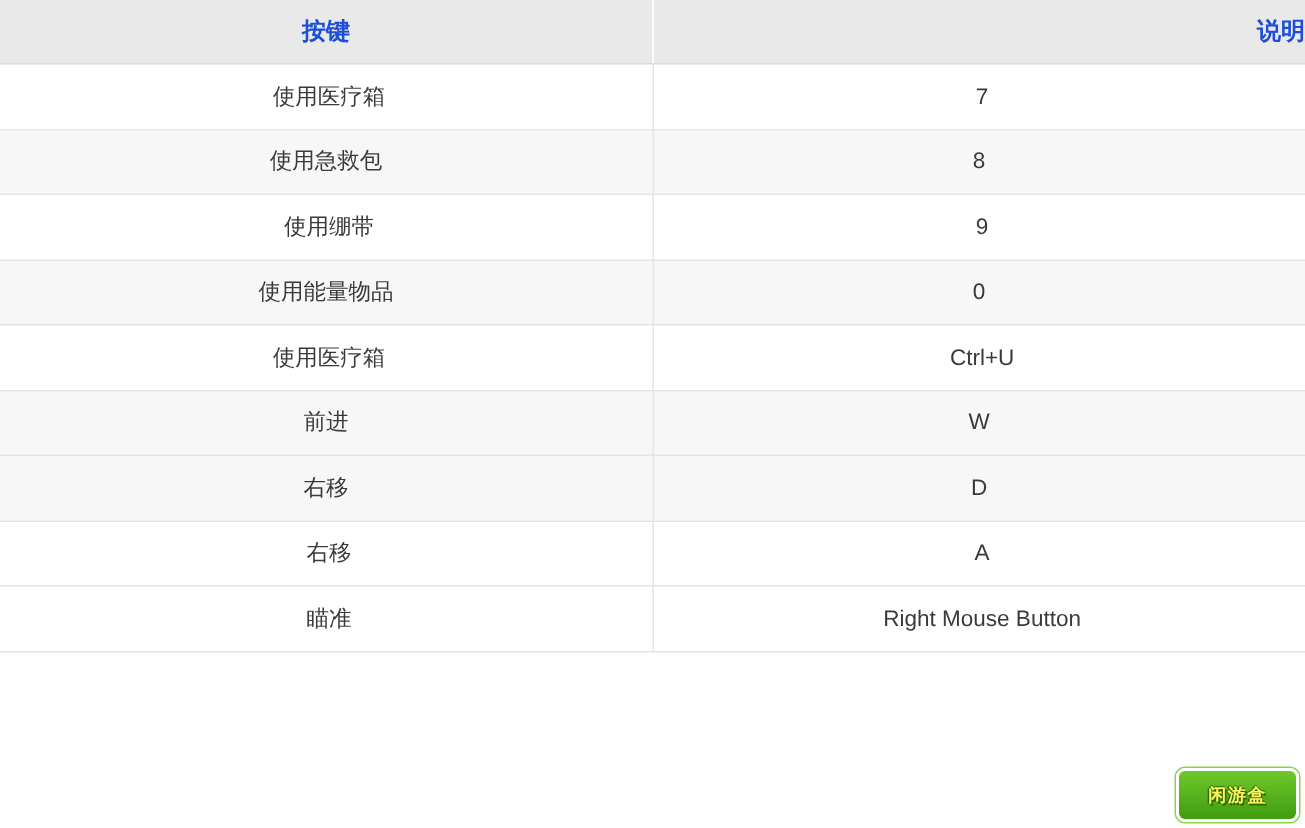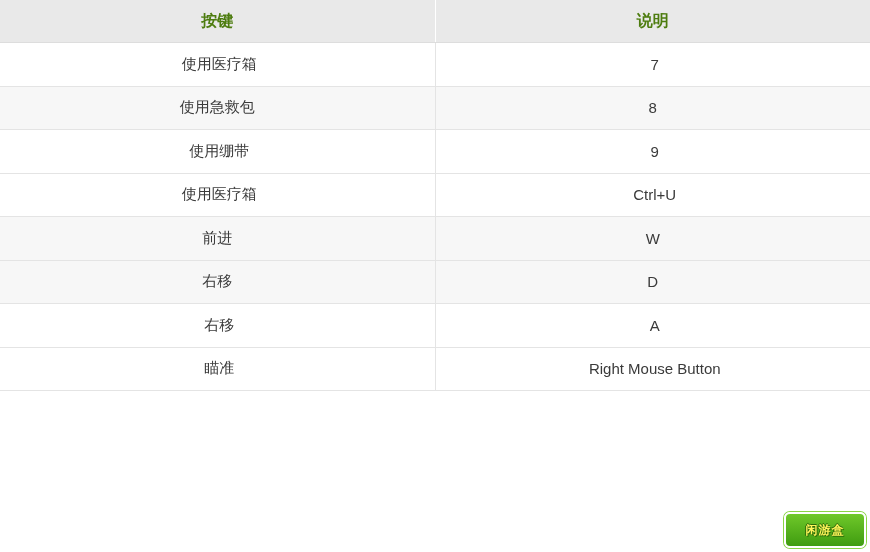--- a/index.html
+++ b/index.html
@@ -17,31 +17,32 @@
   .keybind-table {
     width: 870px;
     border-collapse: collapse;
     table-layout: fixed;
   }
   .keybind-table col.col-action { width: 435px; }
   .keybind-table col.col-key { width: 435px; }
 
   .keybind-table thead th {
     background: #e9e9e9;
-    color: #4d7c0f;
+    color: #1d4ed8;
     font-size: 16px;
     font-weight: bold;
     text-align: center;
     height: 42px;
     padding: 0;
     border-right: 1px solid #ffffff;
     border-bottom: 1px solid #dddddd;
   }
   .keybind-table thead th:last-child {
     border-right: none;
+    text-align: right;
   }
 
   .keybind-table tbody td {
     height: 42.5px;
     font-size: 15px;
     text-align: center;
     padding: 0 8px;
     border-bottom: 1px solid #e4e4e4;
     border-right: 1px solid #e4e4e4;
     color: #3a3a3a;
@@ -108,20 +109,24 @@
         <td>7</td>
       </tr>
       <tr class="odd">
         <td>使用急救包</td>
         <td>8</td>
       </tr>
       <tr class="even">
         <td>使用绷带</td>
         <td>9</td>
       </tr>
+      <tr class="odd">
+        <td>使用能量物品</td>
+        <td>0</td>
+      </tr>
       <tr class="even">
         <td>使用医疗箱</td>
         <td>Ctrl+U</td>
       </tr>
       <tr class="odd">
         <td>前进</td>
         <td>W</td>
       </tr>
       <tr class="odd">
         <td>右移</td>

